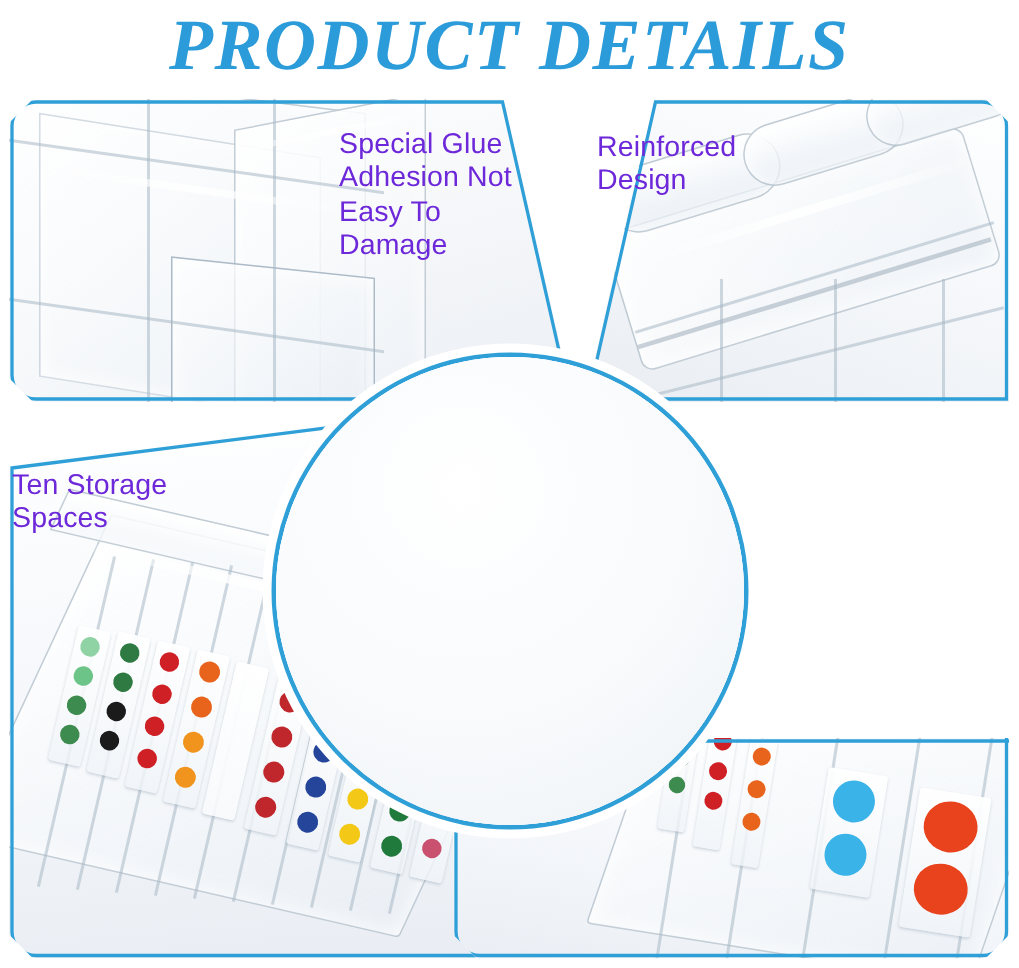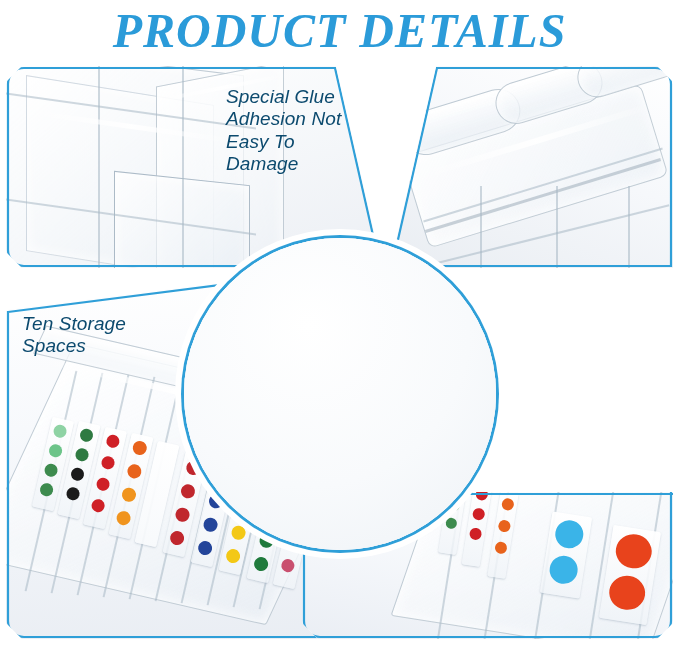--- a/index.html
+++ b/index.html
@@ -75,21 +75,21 @@
     position:absolute;
     z-index:30;
     color:#1a7fc4;
     font-size:19px;
     line-height:1.18;
     font-weight:400;
     white-space:pre-line;
     letter-spacing:.1px;
   }
   .label.light{ color:#3ba9e0; font-size:21px; line-height:1.22; }
-  .label.dark  { color:#0c4a6e;font-style:italic; }
+  .label.dark  { color:#6d28d9; }
 
   
   #center-circle{
     position:absolute;
     left:184px; top:238px;
     width:312px; height:312px;
     border-radius:50%;
     overflow:hidden;
     z-index:25;
     background:
@@ -174,20 +174,22 @@
       <div class="edge" style="left:238px;top:120px;width:1.5px;height:100px;"></div>
       <div class="edge" style="left:20px;top:170px;width:263px;height:1.5px;transform:rotate(-14deg);"></div>
     </div>
 
     <div class="panel-border">
       <svg viewBox="0 0 283 202" preserveAspectRatio="none">
         <path d="M47,2 L265,2 A16,16 0 0 1 281,18 L281,200 L2,200 Z" fill="none" stroke="#2f9fd8" stroke-width="2.2"></path>
       </svg>
     </div>
   </div>
+  <div class="label dark" style="left:398px; top:88px; width:150px;">Reinforced
+Design</div>
 
   <div class="panel" style="left:6px; top:272px; width:360px; height:367px; clip-path:polygon(0 38px,300px 0,360px 0,360px 351px,344px 367px,16px 367px,0 351px);">
     <div class="photo" style="background:linear-gradient(175deg,#ffffff 0%,#f7f9fc 40%,#e9edf3 100%);"></div>
 
     <div style="position:absolute;inset:0;z-index:2;">
       <div class="acryl" style="left:14px;top:96px;width:300px;height:232px;transform:rotate(13deg) skewX(-12deg);border-radius:3px;"></div>
       <div class="acryl" style="left:30px;top:84px;width:280px;height:30px;transform:rotate(13deg) skewX(-12deg);background:linear-gradient(180deg,rgba(255,255,255,.95),rgba(238,243,248,.7));"></div>
 
       <div class="edge" style="left:44px; top:96px;width:2px;height:226px;transform:rotate(13deg);"></div>
       <div class="edge" style="left:70px; top:98px;width:2px;height:226px;transform:rotate(13deg);"></div>
@@ -258,21 +260,21 @@
       </div>
       <div class="gloss" style="left:26px;top:116px;width:284px;height:6px;transform:rotate(13deg);"></div>
     </div>
 
     <div class="panel-border">
       <svg viewBox="0 0 360 367" preserveAspectRatio="none">
         <path d="M2,40 L300,2 L358,2 L358,349 A16,16 0 0 1 342,365 L18,365 A16,16 0 0 1 2,349 Z" fill="none" stroke="#2f9fd8" stroke-width="2.2"></path>
       </svg>
     </div>
   </div>
-  <div class="label dark" style="left:8px; top:313px; width:150px;margin-left:14px;">Ten Storage
+  <div class="label dark" style="left:8px; top:313px; width:150px;">Ten Storage
 Spaces</div>
 
   <div class="panel" style="left:302px; top:492px; width:371px; height:147px; clip-path:polygon(12px 0,371px 0,371px 131px,355px 147px,16px 147px,0 131px,0 12px);">
     <div class="photo" style="background:linear-gradient(190deg,#ffffff 0%,#f7f9fc 45%,#eaeef4 100%);"></div>
 
     <div style="position:absolute;inset:0;z-index:2;">
       <div class="acryl" style="left:120px;top:-52px;width:260px;height:200px;transform:rotate(9deg) skewX(-10deg);border-radius:3px;"></div>
 
       <div class="edge" style="left:150px;top:-46px;width:2px;height:196px;transform:rotate(9deg);"></div>
       <div class="edge" style="left:196px;top:-42px;width:2px;height:196px;transform:rotate(9deg);"></div>

